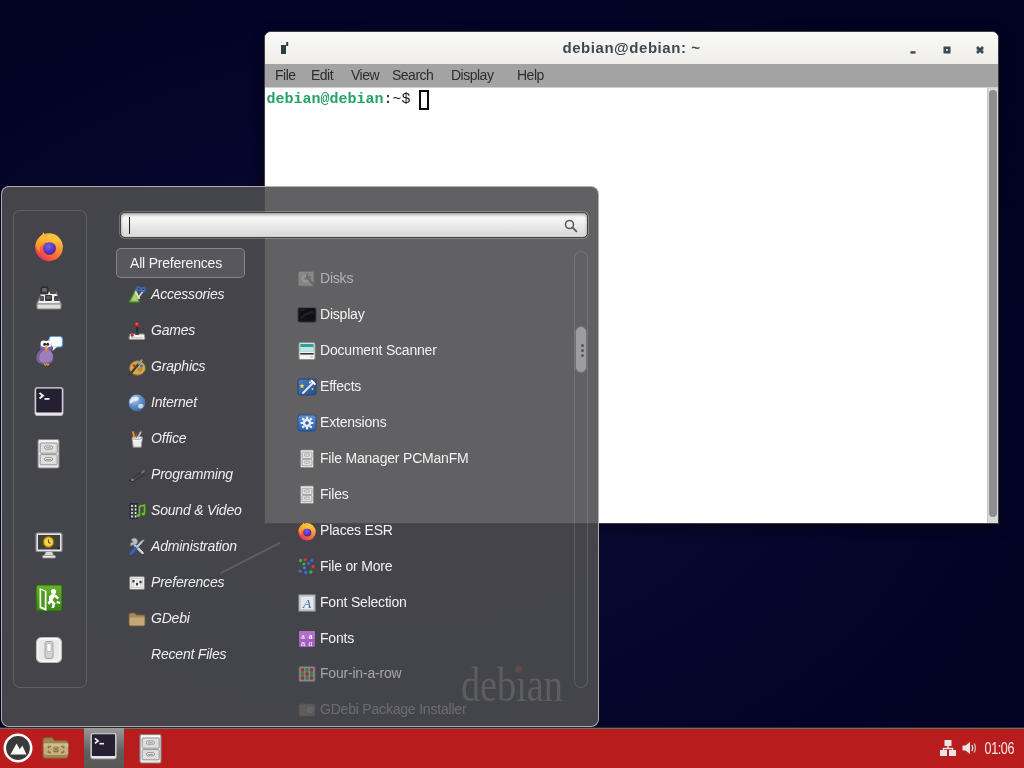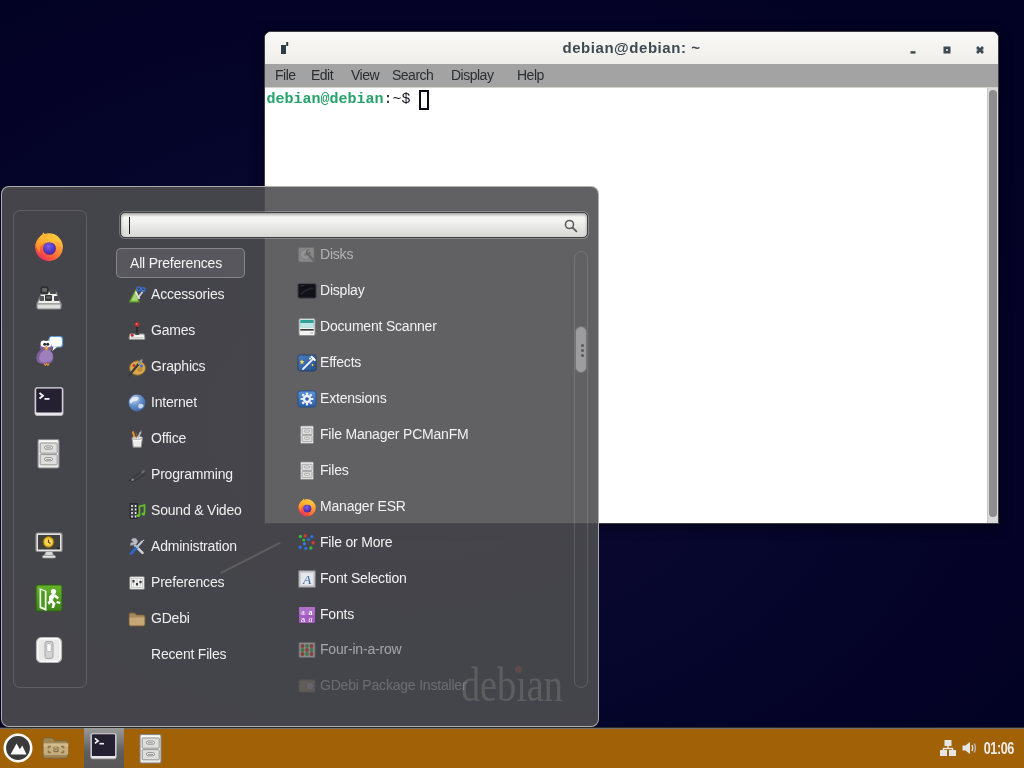--- a/index.html
+++ b/index.html
@@ -32,35 +32,35 @@
   .wbtn { top:13px; }
 
   
   #menu { left:1px; top:186px; width:598px; height:541px; background:rgba(77,77,79,0.885);
     border:1.5px solid rgba(192,192,192,0.85); border-radius:8px; }
   #sidebar { left:11px; top:23px; width:74px; height:478px; border:1px solid rgba(255,255,255,0.14); border-radius:7px; }
   #searchbox { left:118px; top:25px; width:468px; height:26px; border-radius:5px;
     background:linear-gradient(#ffffff,#d7d7d5); border:1px solid #414141;
     box-shadow:0 0 0 1px rgba(255,255,255,0.25), inset 0 2px 3px rgba(0,0,0,0.35); }
   #searchcur { left:8px; top:4px; width:1px; height:17px; background:#222; }
-  .cat { left:116px; height:36px; width:176px; }
+  .cat { left:116px; height:36px; width:176px;font-style:italic; }
   .cat .ic { position:absolute; left:9px; top:8px; width:20px; height:20px; }
   .cat .tx { position:absolute; left:33px; top:9px; font-size:14px; letter-spacing:-0.2px; color:#efefef; white-space:nowrap; }
   #allapps { left:114px; top:61px; width:129px; height:30px; background:rgba(255,255,255,0.10);
     border:1px solid rgba(255,255,255,0.28); border-radius:5px; }
   #allapps span { position:absolute; left:13px; top:6px; font-size:14px; letter-spacing:-0.2px; color:#f5f5f5; }
-  .app { left:284px; height:36px; width:270px; }
+  .app { left:284px; height:36px; width:270px;margin-top:24px; }
   .app .ic { position:absolute; left:11px; top:8px; width:20px; height:20px; }
   .app .tx { position:absolute; left:34px; top:9px; font-size:14px; letter-spacing:-0.2px; color:#f2f2f2; white-space:nowrap; }
   #mtrack { left:572px; top:64px; width:14px; height:437px; border:1px solid rgba(255,255,255,0.13); border-radius:7px; }
   #mthumb { left:573px; top:139px; width:12px; height:47px; border-radius:6px; background:#9d9da0; border:1px solid #737376; }
   .grip { left:4.5px; width:3px; height:3px; border-radius:50%; background:#57575a; }
 
   
-  #panel { left:0; top:727px; width:1024px; height:41px; background:#a16207; border-top:1px solid #2a2a2a; box-shadow:inset 0 1px 0 #6e6e6e;font-weight:bold; }
+  #panel { left:0; top:727px; width:1024px; height:41px; background:#b91c1c; border-top:1px solid #2a2a2a; box-shadow:inset 0 1px 0 #6e6e6e; }
   #taskbtn { left:84px; top:0px; width:40px; height:40px; background:linear-gradient(#9a9a9a,#5e5e5e 60%,#585858); }
   #clock { right:10px; top:12px; font-size:15px; letter-spacing:-0.5px; color:#ececec; transform:scale(0.84,1.05); transform-origin:100% 50%; }
 </style>
 </head>
 <body>
 
 <div class="abs" id="wm-debian">debıan</div>
 <div class="abs" id="wm-dot"></div>
 <div class="abs" id="wm-line"></div>
 
@@ -444,21 +444,21 @@
 <stop offset="0" stop-color="#ff8324"></stop>
                 <stop offset="1" stop-color="#ffd43c"></stop>
               </linearGradient>
 </defs>
 <circle cx="10" cy="10.8" r="8.7" fill="url(#ffA)"></circle>
 <circle cx="10.3" cy="11.5" r="4.0" fill="url(#ffB)"></circle>
 <path d="M1.6 9.2 Q2.6 4.6 6.6 2.6 Q6.3 3.8 7 4.8 Q9.4 2.4 13 3.2 Q11.2 3.6 10.6 4.8 Q14.6 4.4 16.6 7.4 Q14.8 6.6 13.4 7 Q15.8 8.6 15.4 11 Q13.6 7.6 10 7.6 Q5.8 7.6 4.4 11 Q3.8 12.6 4.6 14.6 Q2.2 12.4 1.6 9.2 Z" fill="url(#ffC)"></path>
 <path d="M6.2 4.6 Q5 2.8 6.8 1.4 Q6.9 2.8 8 3.4 Z" fill="#ffb83c"></path>
 <path d="M6.2 11.8 Q6.6 8.4 10 7.8 Q13.4 7.2 15.2 9.8 Q13.2 8.8 11.4 9.4 Q14.8 10.4 14.6 13.6 Q13 11.2 10.4 11.6 Q8 12 7.6 14.6 Q6.4 13.4 6.2 11.8 Z" fill="none"></path>
           </svg></span>
-        <span class="tx">Manager ESR</span>
+        <span class="tx">Places ESR</span>
       </div>
 <div class="abs app" style="top:338px">
         <span class="ic"><svg width="20" height="20" viewBox="0 0 20 20">
             <circle cx="3.5" cy="3.5" r="1.7" fill="#35b53a"></circle>
 <circle cx="8.2" cy="2.8" r="1.7" fill="#d23a2e"></circle>
 <circle cx="14.8" cy="3.6" r="1.7" fill="#2d6fd6"></circle>
 <circle cx="6.8" cy="7" r="1.6" fill="#35b53a"></circle>
 <circle cx="11.5" cy="6.5" r="1.6" fill="#2d6fd6"></circle>
 <circle cx="7.5" cy="10.8" r="1.6" fill="#3a7de0"></circle>
 <circle cx="16.2" cy="9.8" r="1.7" fill="#d23a2e"></circle>

